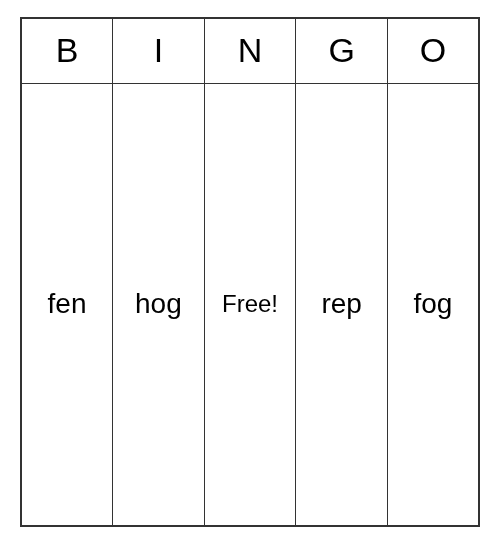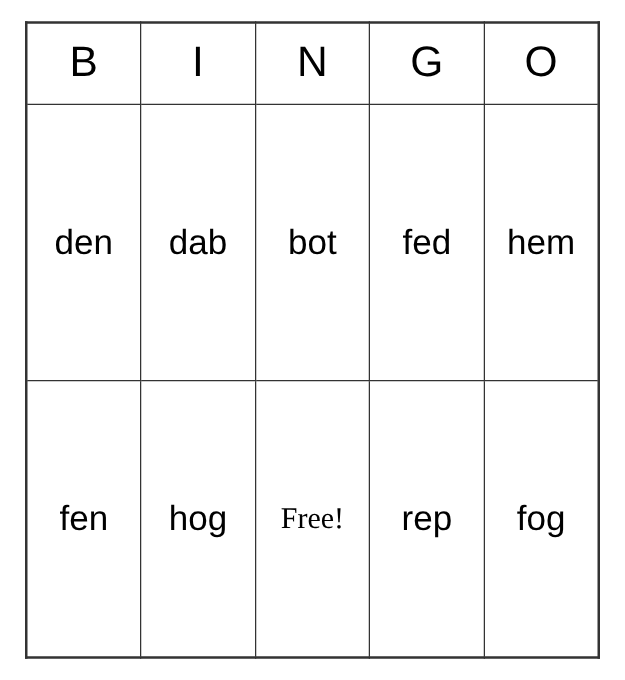--- a/index.html
+++ b/index.html
@@ -36,44 +36,36 @@
     }
 
     .bingo-card thead th {
       font-size: 34px;
       font-weight: normal;
       height: 65px;
     }
 
     .free-cell {
       font-size: 24px !important;
-      font-family: Liberation Serif, serif;
     }
   </style>
 </head>
 <body>
 
 <table class="bingo-card">
   <thead>
     <tr>
     <th>B</th>
         <th>I</th>
         <th>N</th>
         <th>G</th>
         <th>O</th>
       </tr>
   </thead>
   <tbody id="bingo-body">
-  <tr>
-        <td>den</td>
-        <td>dab</td>
-        <td>bot</td>
-        <td>fed</td>
-        <td>hem</td>
-      </tr>
       <tr>
         <td>fen</td>
         <td>hog</td>
         <td class="free-cell">Free!</td>
         <td>rep</td>
         <td>fog</td>
       </tr>
     </tbody>
 </table>
 

